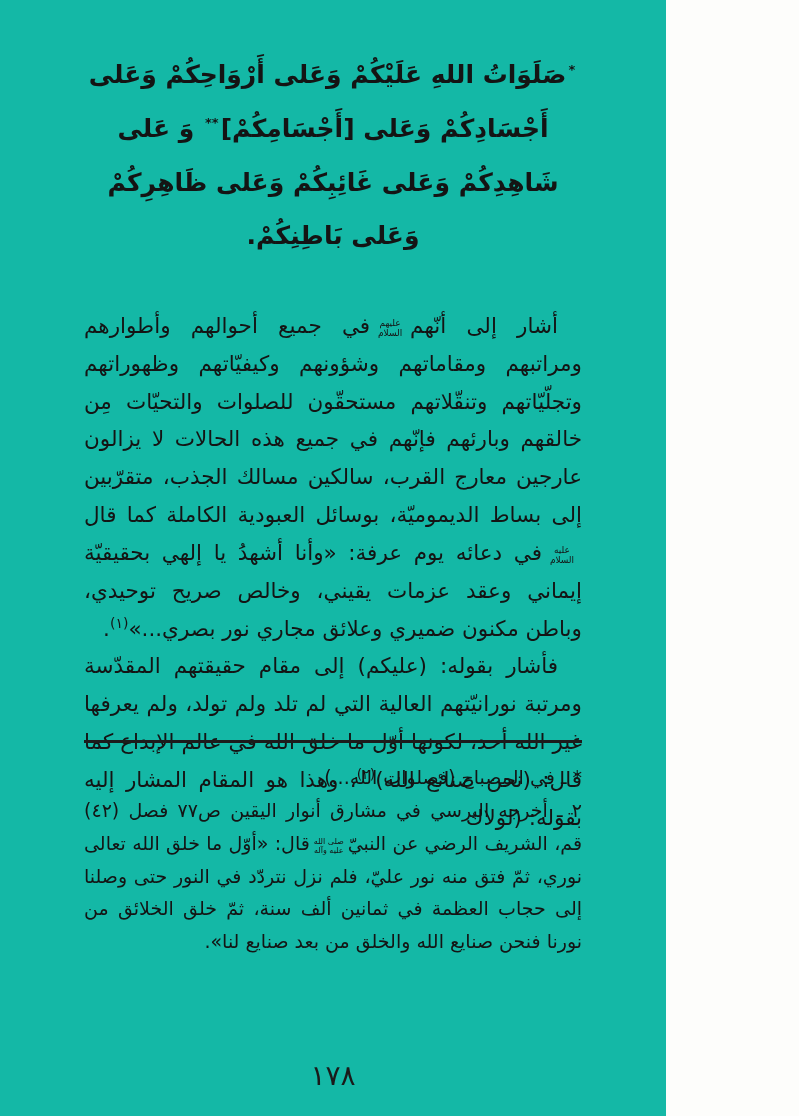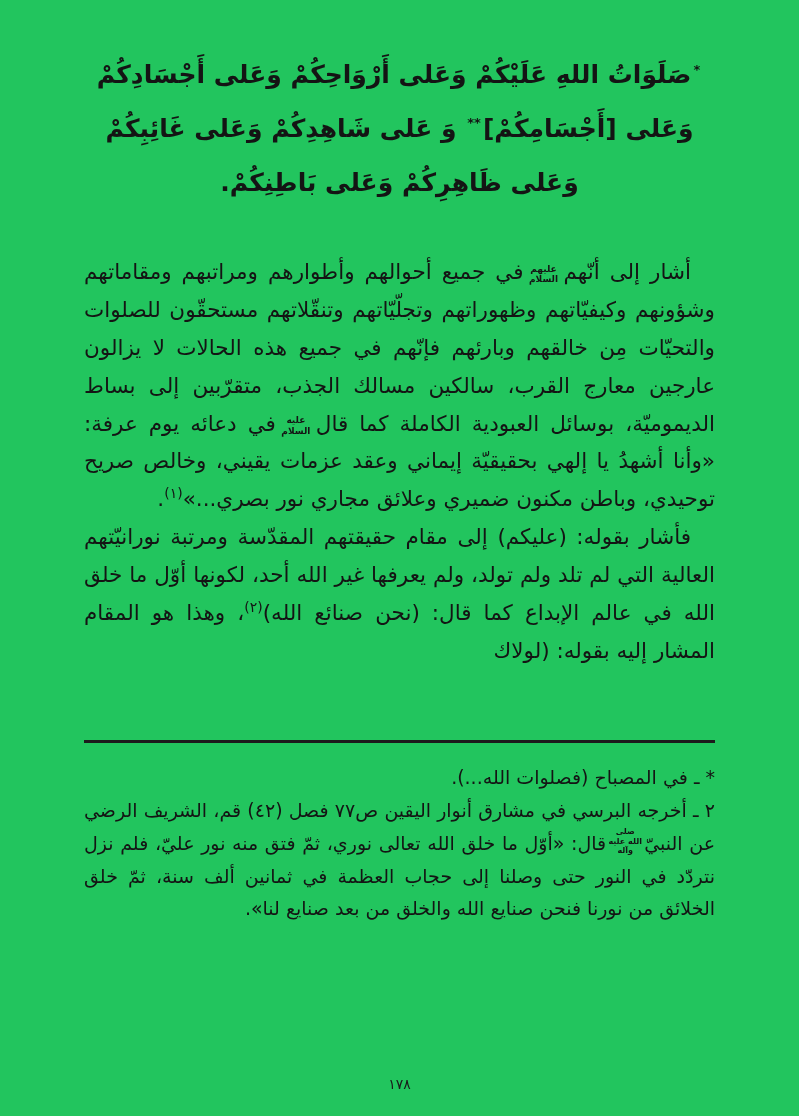--- a/index.html
+++ b/index.html
@@ -6,25 +6,25 @@
   html, body { background: #fdfdfb; }
   body {
     width: 799px;
     height: 1116px;
     font-family: "DejaVu Sans", sans-serif;
     color: #141414;
     overflow: hidden;
   }
   .page {
     position: relative;
-    width: 799px;
+    width: 666px;
     height: 1116px;
     padding: 38px 84px 0 84px;
     direction: rtl;
-    background: #22c55e;
+    background: #14b8a6;
   }
   
   .quote {
     text-align: center;
     margin-top: 10px;
   }
   .quote-text {
     font-size: 25px;
     font-weight: 700;
     line-height: 2.15;
@@ -46,21 +46,21 @@
   .para { text-indent: 24px; }
   .ref {
     font-size: 14px;
     vertical-align: super;
     line-height: 0;
   }
   .honorific {
     display: inline-block;
     width: 36px;
     font-size: 9px;
-    font-weight: 700;
+    font-weight: 400;
     line-height: 1.15;
     text-align: center;
     vertical-align: -3px;
     margin: 0 2px;
     text-indent: 0;
   }
   
   .footnotes {
     position: absolute;
     top: 740px;
@@ -79,22 +79,23 @@
   }
   .fn-marker { font-weight: 400; }
   .fn-item .honorific { width: 34px; font-size: 8px; }
   
   .page-number {
     position: absolute;
     bottom: 24px;
     left: 0;
     right: 0;
     text-align: center;
-    font-size: 14px;
+    font-size: 28px;
     color: #1a1a1a;
+    font-family: Liberation Serif, serif;
   }
 </style>
 </head>
 <body>
 
 <div class="page" dir="rtl">
 
   <section class="quote">
     <p class="quote-text"><sup class="fn-mark">*</sup><span>صَلَوَاتُ اللهِ عَلَيْكُمْ وَعَلى أَرْوَاحِكُمْ وَعَلى أَجْسَادِكُمْ وَعَلى [أَجْسَامِكُمْ]</span><sup class="fn-mark">**</sup> <span>وَ عَلى شَاهِدِكُمْ وَعَلى غَائِبِكُمْ وَعَلى ظَاهِرِكُمْ وَعَلى بَاطِنِكُمْ.</span></p>
   </section>

